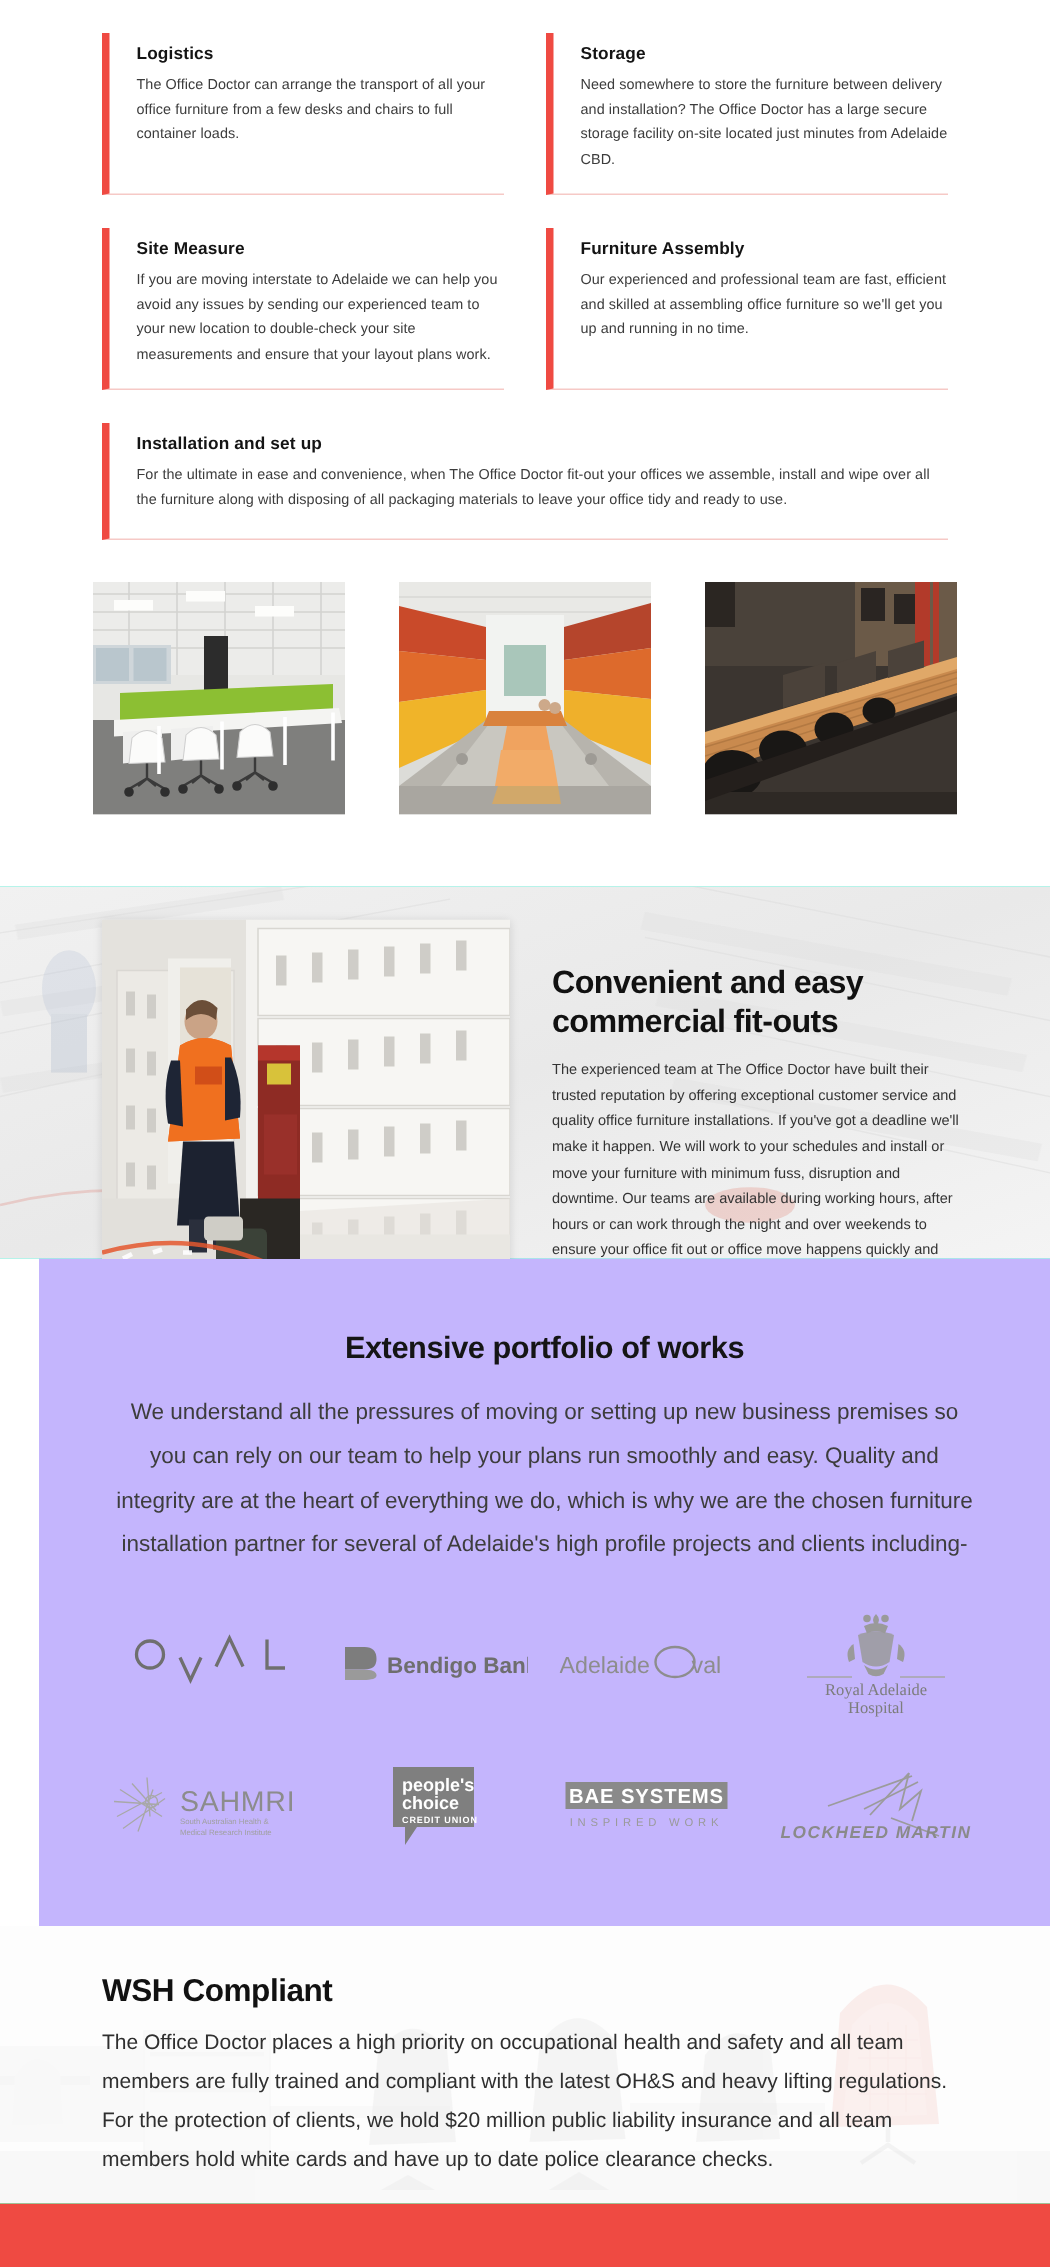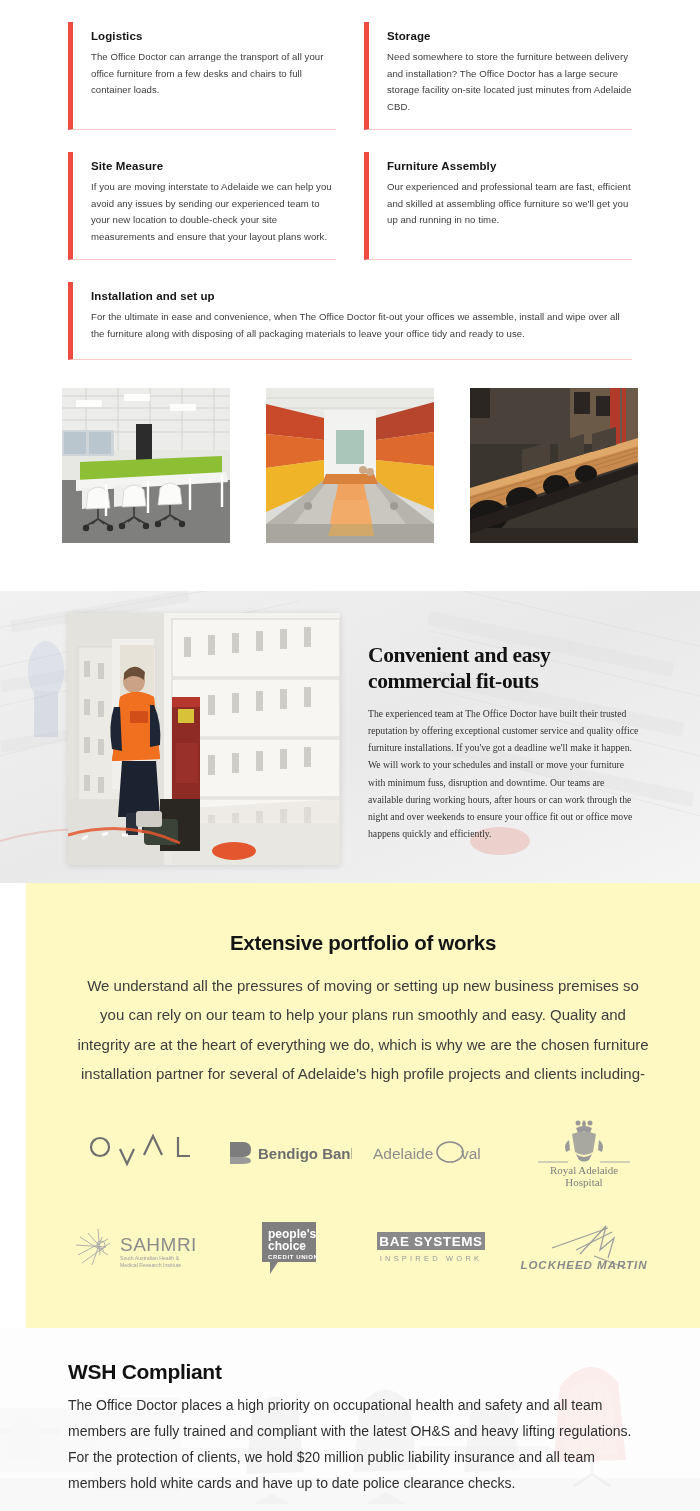--- a/index.html
+++ b/index.html
@@ -54,24 +54,23 @@
     height: 155px;
     overflow: hidden;
     background: #d9d9d9;
     position: relative;
   }
   .gal-item svg { display: block; width: 100%; height: 100%; }
 
   
   .feature {
     position: relative;
-    height: 292px;
+    height: 248px;
     overflow: hidden;
     background: #5eead4;
-    font-family: Liberation Serif, serif;
   }
   .feature-bg { position: absolute; inset: 0; }
   .feature-bg svg { width: 100%; height: 100%; display: block; }
   .feature-inner {
     position: relative;
     display: flex;
     padding: 22px 60px 0 68px;
     gap: 28px;
   }
   .feature-photo {
@@ -91,21 +90,21 @@
     color: #111;
     margin-bottom: 10px;
   }
   .feature-p {
     font-size: 9.7px;
     line-height: 1.78;
     color: #333;
   }
 
   
-  .portfolio { padding: 48px 0 40px 0; background:#fef9c3;margin-left:26px; }
+  .portfolio { padding: 48px 0 40px 0; background:#c4b5fd;margin-left:26px; }
   .pf-title {
     text-align: center;
     font-size: 20.5px;
     font-weight: bold;
     letter-spacing: -.3px;
     color: #151515;
     margin-bottom: 16px;
   }
   .pf-sub {
     max-width: 572px;

